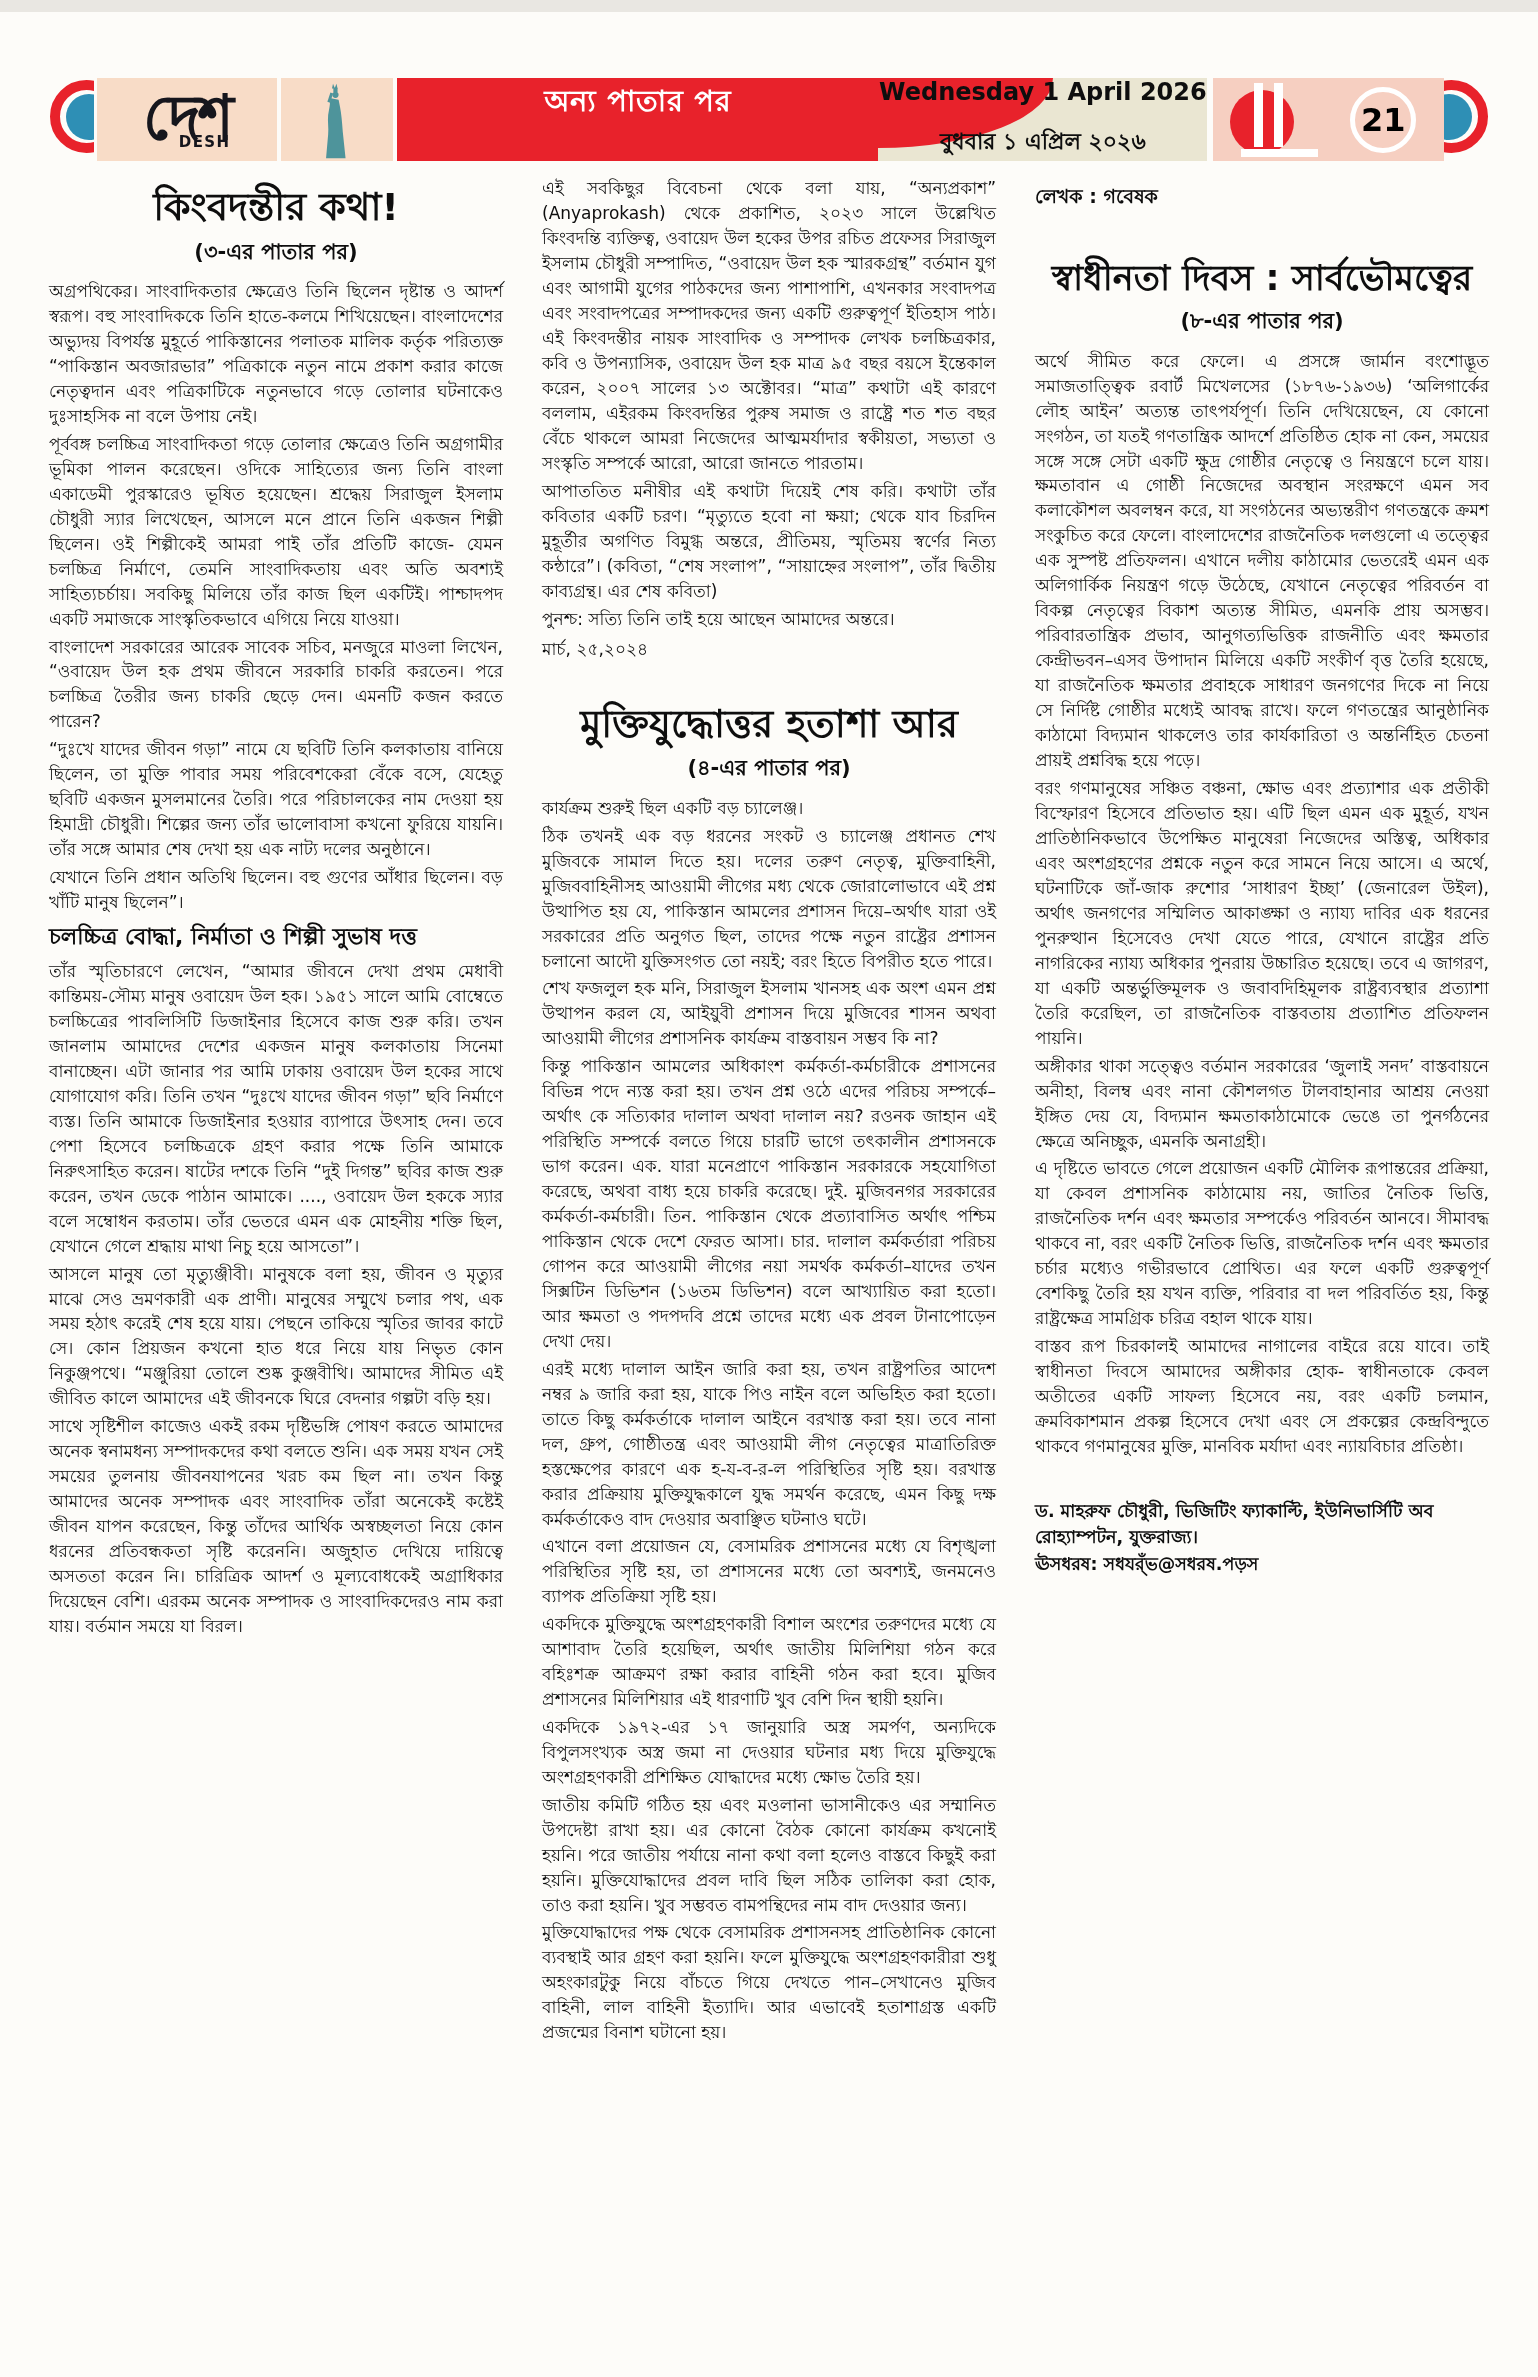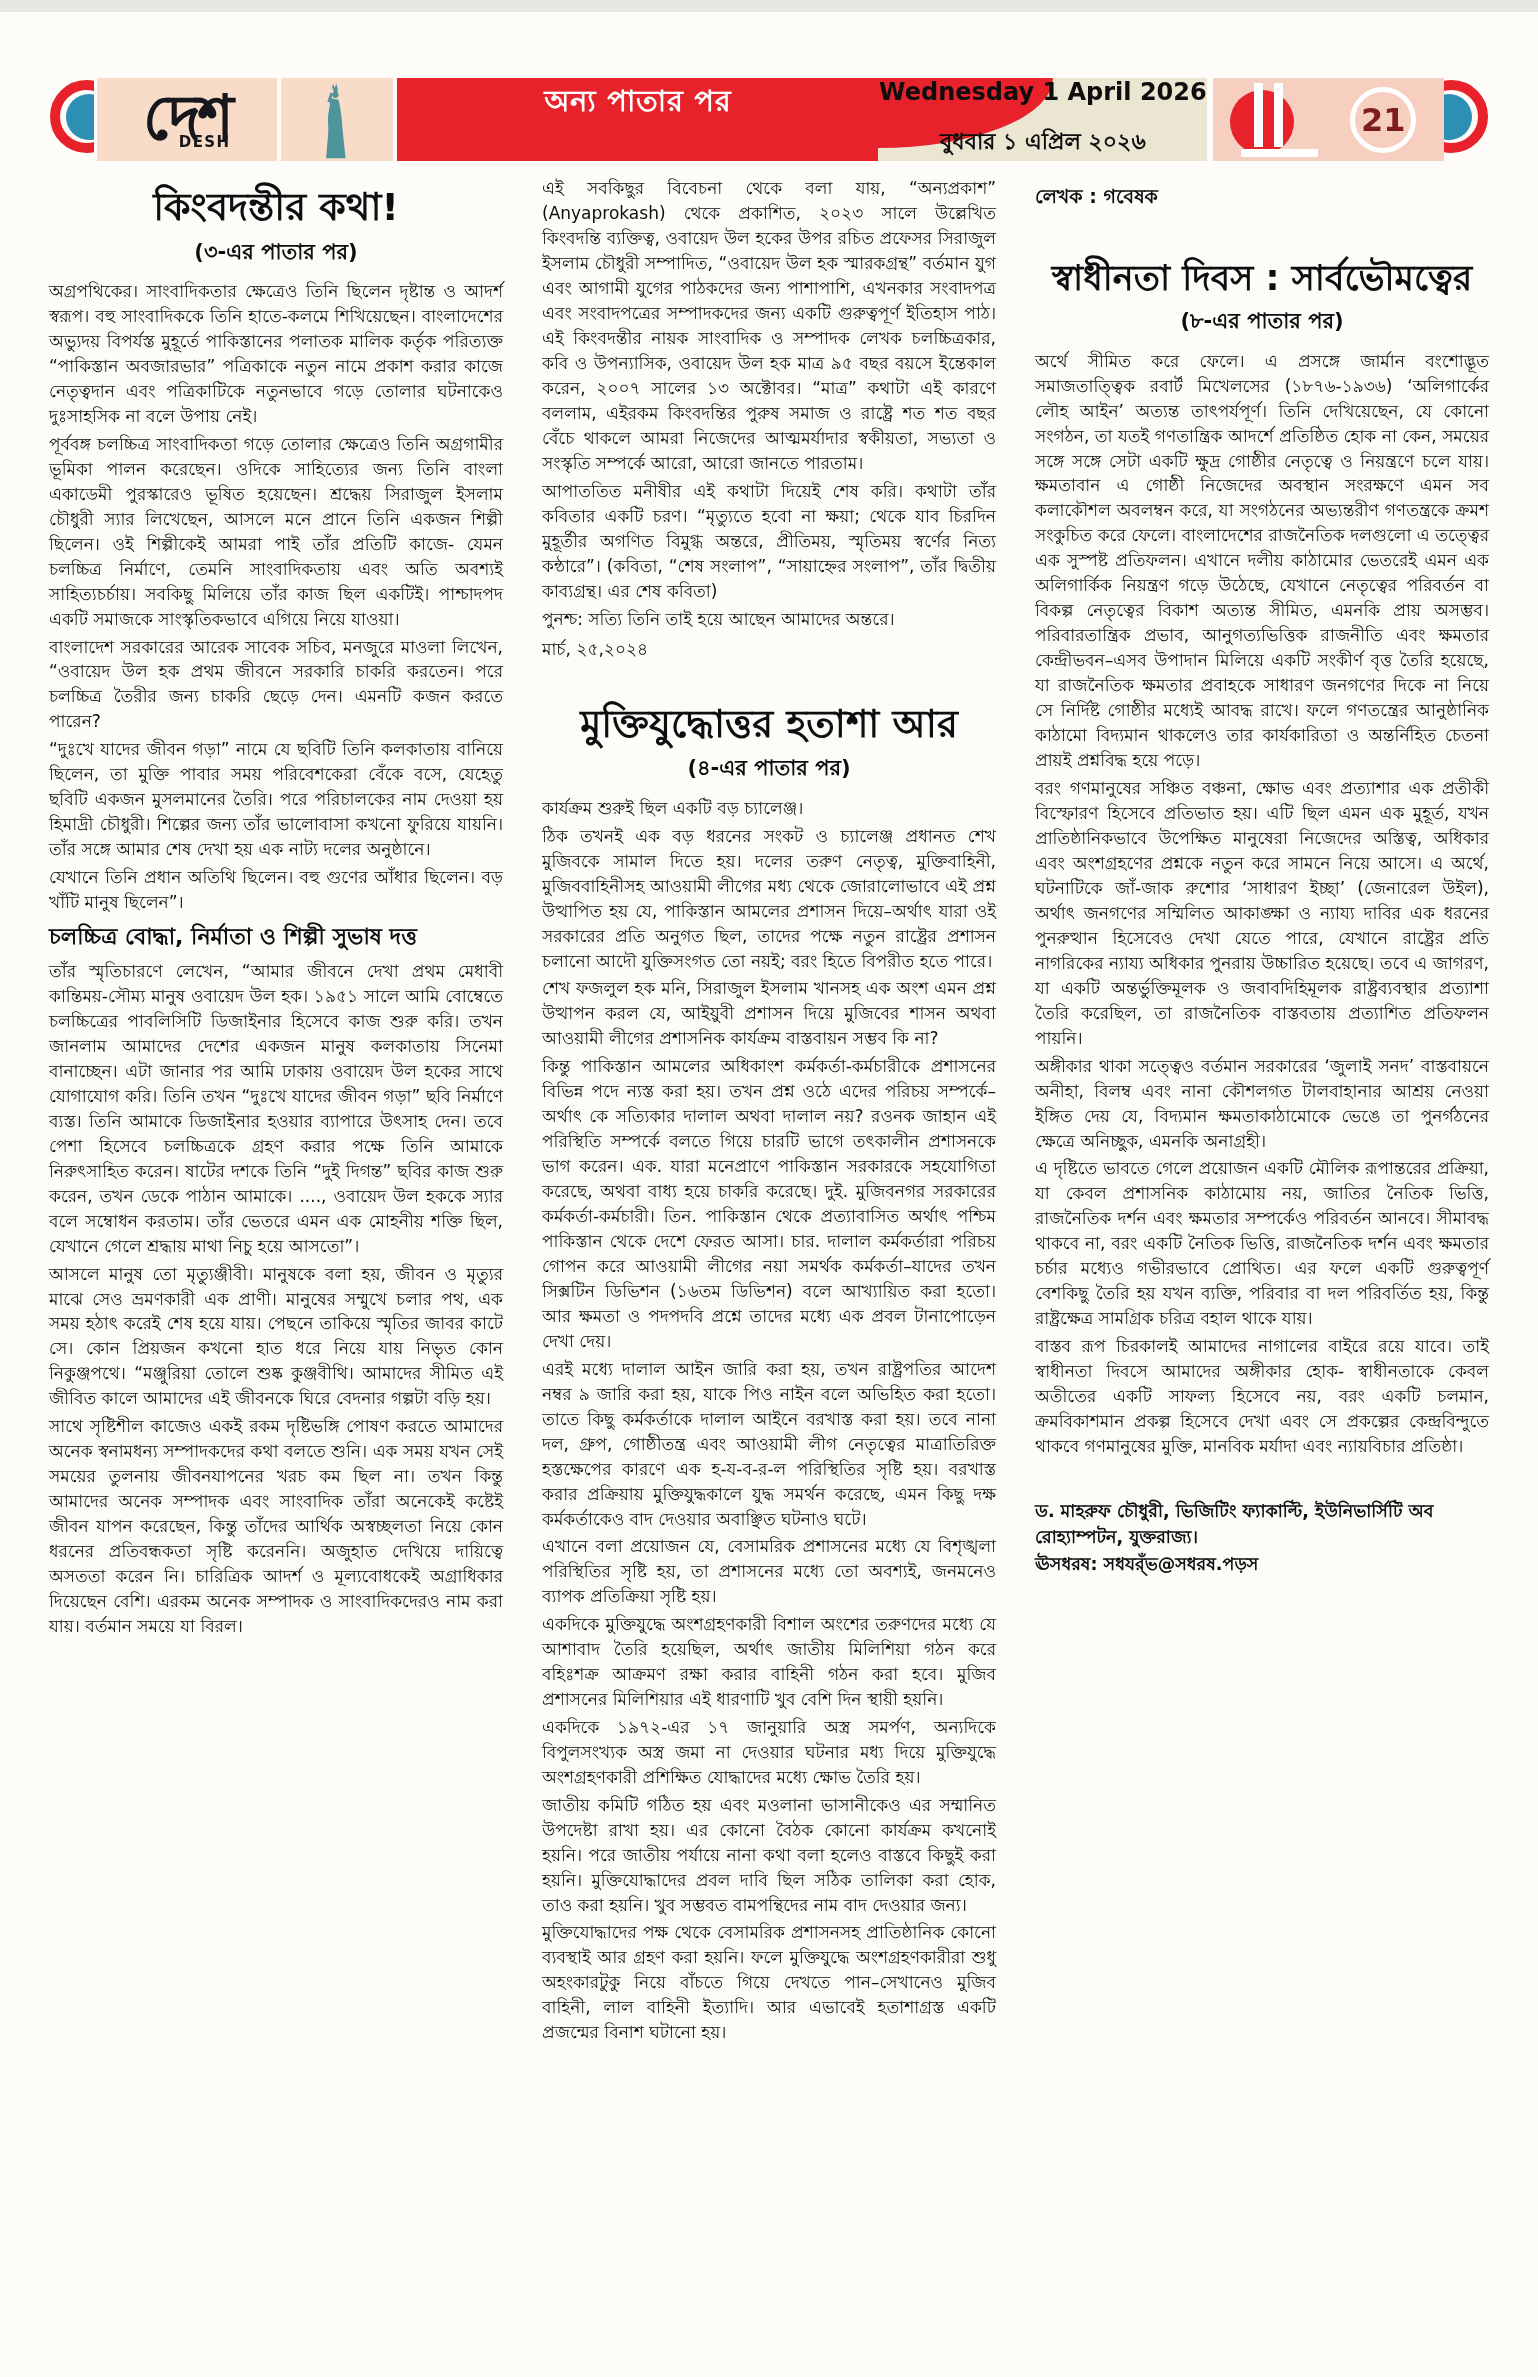--- a/index.html
+++ b/index.html
@@ -46,21 +46,21 @@
   .date-bn{font-size:22px;font-weight:bold;position:relative;z-index:2;margin-top:1.4px}
 
   .page-box{flex:0 0 231px;background:var(--pink);margin-left:5.6px;position:relative;display:flex;align-items:center}
   .minar{position:relative;width:105px;height:78px;margin-left:12.6px;flex:0 0 auto}
   .minar .m-circle{position:absolute;left:4.2px;top:9.8px;width:64px;height:64px;background:var(--red);border-radius:50%}
   .minar .m-bar{position:absolute;background:#fff;width:9px;height:64px;top:2.8px}
   .minar .m-bar.b1{left:28px}
   .minar .m-bar.b2{left:48px}
   .minar .m-base{position:absolute;background:#fff;left:15.4px;bottom:1.4px;width:77px;height:8.4px}
   .page-circle{width:66px;height:66px;border:5.6px solid #fff;border-radius:50%;display:flex;align-items:center;justify-content:center;margin-left:19.6px}
-  .page-circle span{font-size:32px;font-weight:bold;color:#7f1d1d}
+  .page-circle span{font-size:32px;font-weight:bold;color:#000000}
 
   
   .content{display:grid;grid-template-columns:1fr 1fr 1fr;column-gap:39px;margin-top:15.4px}
   .col{min-height:2140px}
 
   .headline{font-size:38px;font-weight:bold;text-align:center;line-height:1.12;margin-top:9.8px}
   .headline.small{font-size:35px}
   .continuation{font-size:21px;font-weight:bold;text-align:center;margin:7px 0 8.4px}
   .para{font-size:17px;line-height:1.47;text-align:justify;margin-bottom:2.8px}
   .subhead-bold{font-size:22px;font-weight:bold;margin:4.2px 0 2.8px}

